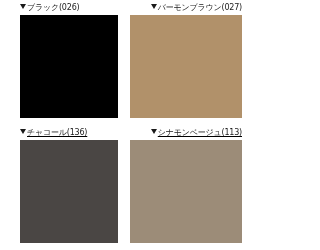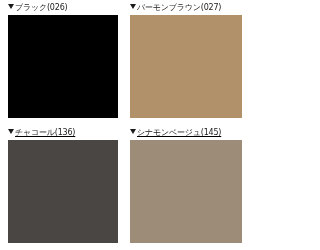--- a/index.html
+++ b/index.html
@@ -17,22 +17,22 @@
     width: 250px;
     height: 250px;
     display: grid;
     grid-template-columns: 125px 125px;
     grid-template-rows: 125px 125px;
   }
   .swatch-cell {
     position: relative;
     box-sizing: border-box;
   }
-  .cell-col-left  { padding-left: 8px;  padding-right: 7px; }
-  .cell-col-right { padding-left: 5px;  padding-right: 8px; }
+  .cell-col-left  { padding-left: 20px;  padding-right: 7px; }
+  .cell-col-right { padding-left: 5px;  padding-right: 8px; text-align: right; }
   .cell-row-top    { padding-top: 2px; }
   .cell-row-bottom { padding-top: 2px; text-decoration: underline; }
 
   .swatch-label {
     display: block;
     height: 11px;
     line-height: 11px;
     font-size: 8px;
     color: #1a1a1a;
     white-space: nowrap;
@@ -83,18 +83,18 @@
 
   <div class="swatch-cell cell-col-left cell-row-bottom">
     <span class="swatch-label">
       <span class="marker-icon"></span><span class="label-text">チャコール(136)</span>
     </span>
     <span class="swatch-chip" style="background:#4a4644"></span>
   </div>
 
   <div class="swatch-cell cell-col-right cell-row-bottom">
     <span class="swatch-label">
-      <span class="marker-icon"></span><span class="label-text">シナモンベージュ(145)</span>
+      <span class="marker-icon"></span><span class="label-text">シナモンベージュ(113)</span>
     </span>
     <span class="swatch-chip" style="background:#9c8c78"></span>
   </div>
 
 </div>
 
 </body></html>

